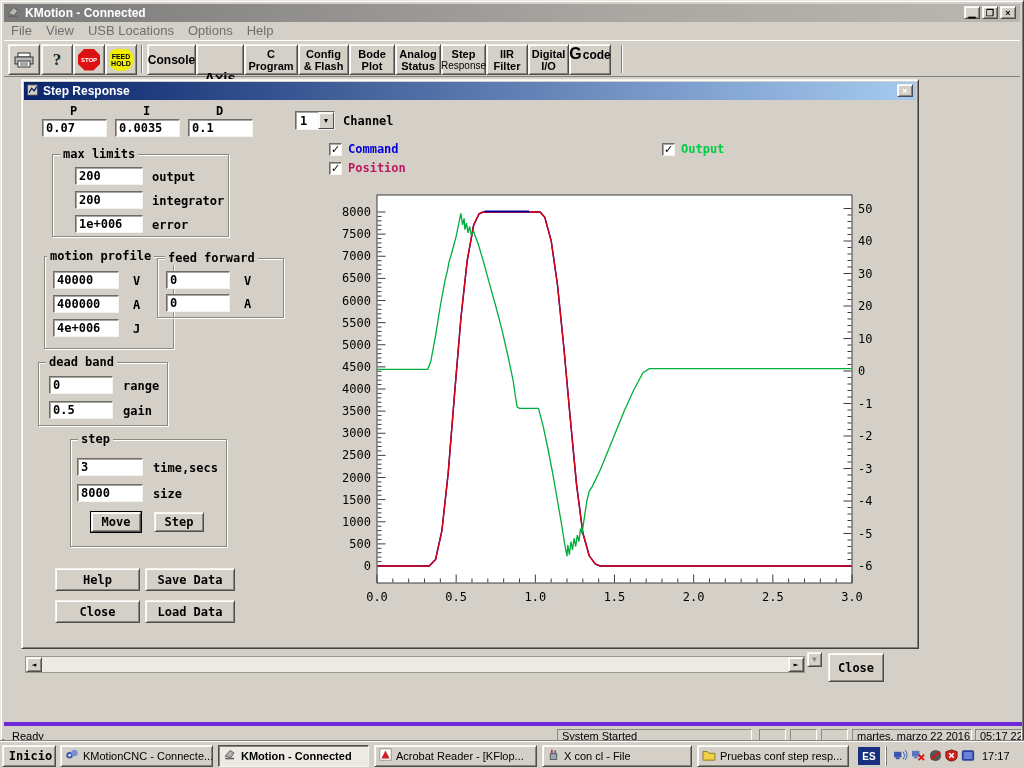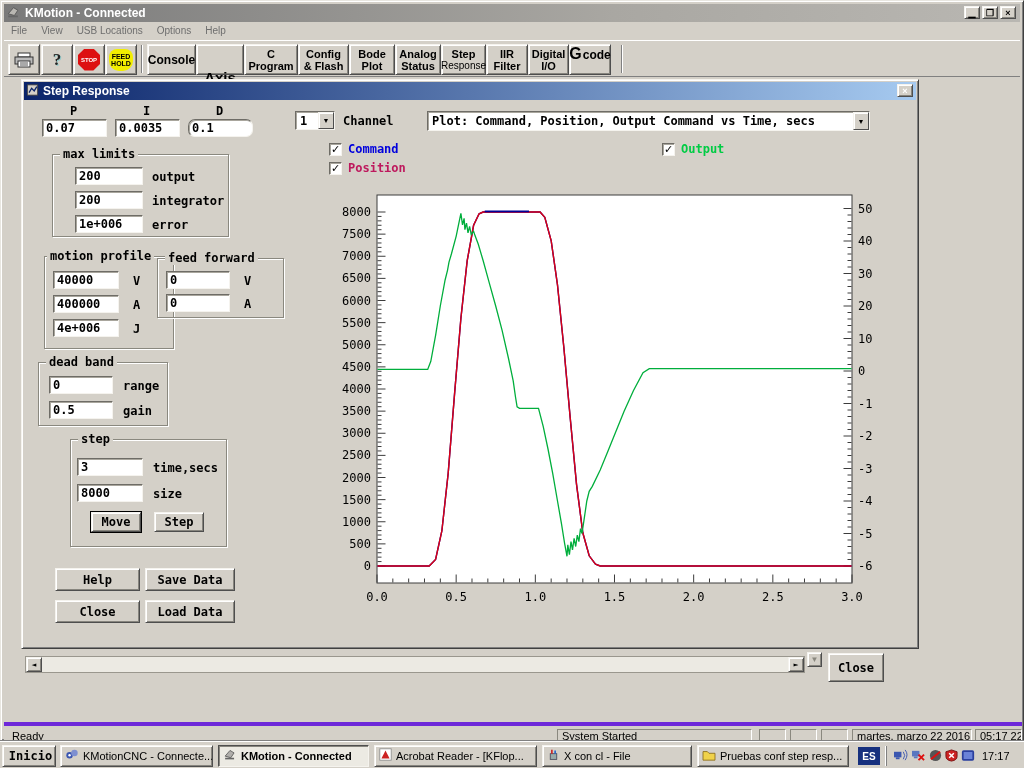--- a/index.html
+++ b/index.html
@@ -21,21 +21,21 @@
   #titlebar { position:absolute; left:3px; top:3px; width:1016px; height:18px;
               background:linear-gradient(90deg,#7a7a7a,#a9a7a2 60%,#b9b7b2);
               display:flex; align-items:center; padding:0 2px; }
   #titlebar .ttext { color:#fff; font-weight:700; font-size:12px; margin-left:4px; }
   .winbtn { width:16px; height:13px; font:700 9px "Liberation Sans",sans-serif;
             display:flex; align-items:center; justify-content:center; }
   #win-controls { position:absolute; right:4px; top:2px; display:flex; gap:2px; }
 
   #menubar { position:absolute; left:3px; top:21px; width:1016px; height:18px; background:#d4d0c8;
              display:flex; align-items:center; }
-  .menu-item { padding:0 7px; line-height:18px; color:#6e6e6e; font-size:10px; }
+  .menu-item { padding:0 7px; line-height:18px; color:#6e6e6e; font-size:13px; }
 
   #toolbar { position:absolute; left:3px; top:39px; width:1016px; height:37px; background:#d4d0c8;
              border-top:1px solid #fff; border-bottom:1px solid #808080; }
   .tool-ico { position:absolute; top:3px; width:32px; height:31px; }
   .tool-btn { position:absolute; top:3px; height:31px; display:flex; flex-direction:column;
               align-items:center; justify-content:center; line-height:12px;
               font:700 11px "Liberation Sans",sans-serif; text-align:center; }
   .tool-btn.axis span { font-size:15px;margin-top:36px; }
   .tool-btn.console span { font-size:12px; }
   .tool-btn.sr .tl1 { font-weight:400; font-size:10px; }
@@ -218,31 +218,27 @@
       </span>
       <span class="ttext">Step Response</span>
       <div class="winbtn raised" style="position:absolute; right:3px; top:2px;">×</div>
     </div>
 
     <span class="dlabel" style="left:48px;top:24px">P</span>
     <span class="dlabel" style="left:121px;top:24px">I</span>
     <span class="dlabel" style="left:194px;top:24px">D</span>
     <input class="tfield" style="left: 20px; top: 39px; width: 65px;" value="0.07">
     <input class="tfield" style="left: 93px; top: 39px; width: 65px;" value="0.0035">
-    <input class="tfield" style="left: 166px; top: 39px; width: 65px; border-radius: 7px;" value="0.1">
+    <input class="tfield" style="left: 166px; top: 39px; width: 65px;" value="0.1">
 
     <div class="combo" style="left:273px;top:31px;width:40px;height:19px">
       <span class="cval">1</span>
         <span class="arrow">▼</span>
     </div>
     <span class="dlabel" style="left:321px;top:34px">Channel</span>
-    <div class="combo" style="left:405px;top:31px;width:443px;height:20px">
-      <span class="cval">Plot: Command, Position, Output Command vs Time, secs</span>
-        <span class="arrow">▼</span>
-    </div>
 
     <div class="cb" style="left:307px;top:62px">
       <span class="box">✓</span>
       <span class="cblabel" style="color: rgb(0, 0, 221);">Command</span>
     </div>
     <div class="cb" style="left:307px;top:81px">
       <span class="box">✓</span>
       <span class="cblabel" style="color: #be185d;">Position</span>
     </div>
     <div class="cb" style="left:640px;top:62px">

